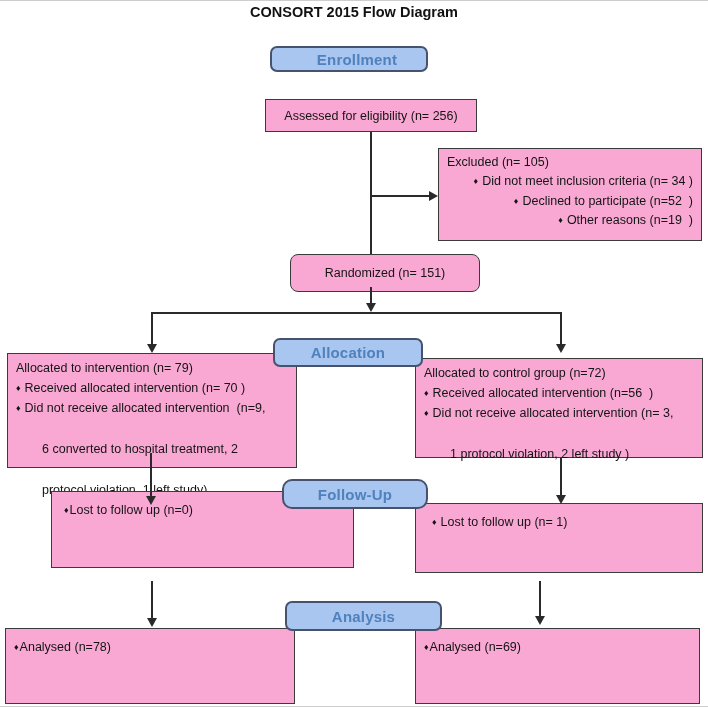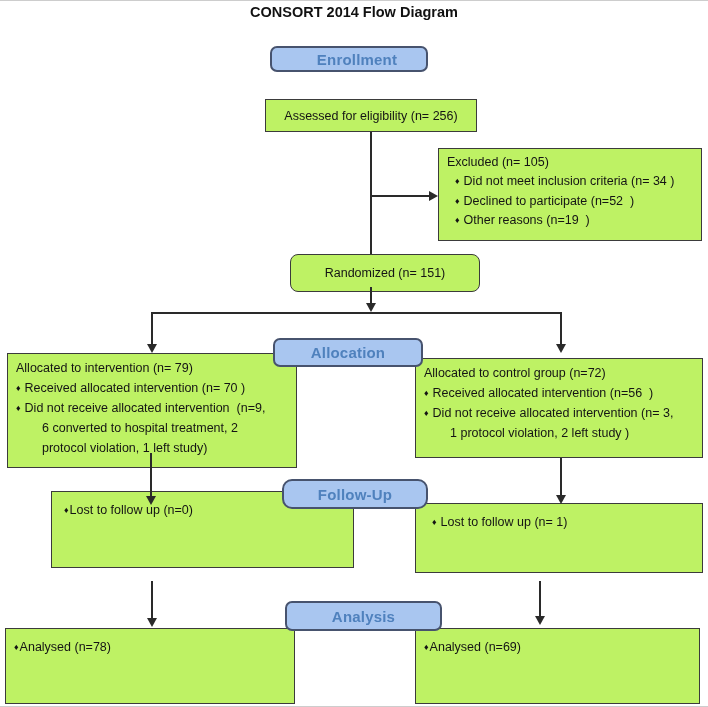--- a/index.html
+++ b/index.html
@@ -7,29 +7,29 @@
     position:relative; width:708px; height:707px; background:#ffffff;
     font-family:"Liberation Sans", sans-serif; color:#141414; overflow:hidden;
     border-top:1px solid #cdcdcd; border-bottom:1px solid #cdcdcd; box-sizing:border-box;
   }
   .title {
     position:absolute; top:3px; left:0; width:100%; text-align:center;
     font-weight:bold; font-size:14.5px; color:#111;
   }
   
   .fbox {
-    position:absolute; background:#bef264; border:1.5px solid #3b3b3b; z-index:2;
+    position:absolute; background:#f9a8d4; border:1.5px solid #3b3b3b; z-index:2;
     font-size:12.5px; line-height:1.6; box-sizing:border-box;
   }
   .fbox.center { display:flex; align-items:center; justify-content:center; }
   .fbox.padded { padding:4px 8px; }
   .bline { white-space:pre-wrap; }
   .bline .bullet { font-size:9px; margin-right:4px; position:relative; top:-1px; }
-  .cont { padding-left:26px; }
-  .excl-item { padding-left:8px; }
+  .cont { padding-left:26px;margin-top:21px; }
+  .excl-item { padding-left:8px;text-align:right; }
   
   .stage {
     position:absolute; z-index:5; background:#a9c6f0; border:2px solid #47536e;
     border-radius:7px; display:flex; align-items:center; justify-content:center;
     font-weight:bold; font-size:15px; color:#4f81bd; box-sizing:border-box;
     letter-spacing:0.2px;
   }
   
   .vline, .hline { position:absolute; background:#2a2a2a; z-index:3; }
   .vline { width:1.5px; }
@@ -43,21 +43,21 @@
     position:absolute; width:0; height:0; z-index:3;
     border-top:5px solid transparent; border-bottom:5px solid transparent;
     border-left:9px solid #2a2a2a;
   }
 </style>
 </head>
 <body>
 
 <div id="figure">
 
-  <div class="title">CONSORT 2014 Flow Diagram</div>
+  <div class="title">CONSORT 2015 Flow Diagram</div>
 
   <div class="stage" style="left:270px; top:45px; width:158px; height:26px;padding-left:16px;">Enrollment</div>
 
   <div class="fbox center" style="left:265px; top:98px; width:212px; height:33px;">
     <span>Assessed for eligibility (n= 256)</span>
   </div>
 
   <div class="vline" style="left:370px; top:131px; height:122px;"></div>
 
   <div class="hline" style="left:371px; top:194px; width:58px;"></div>

